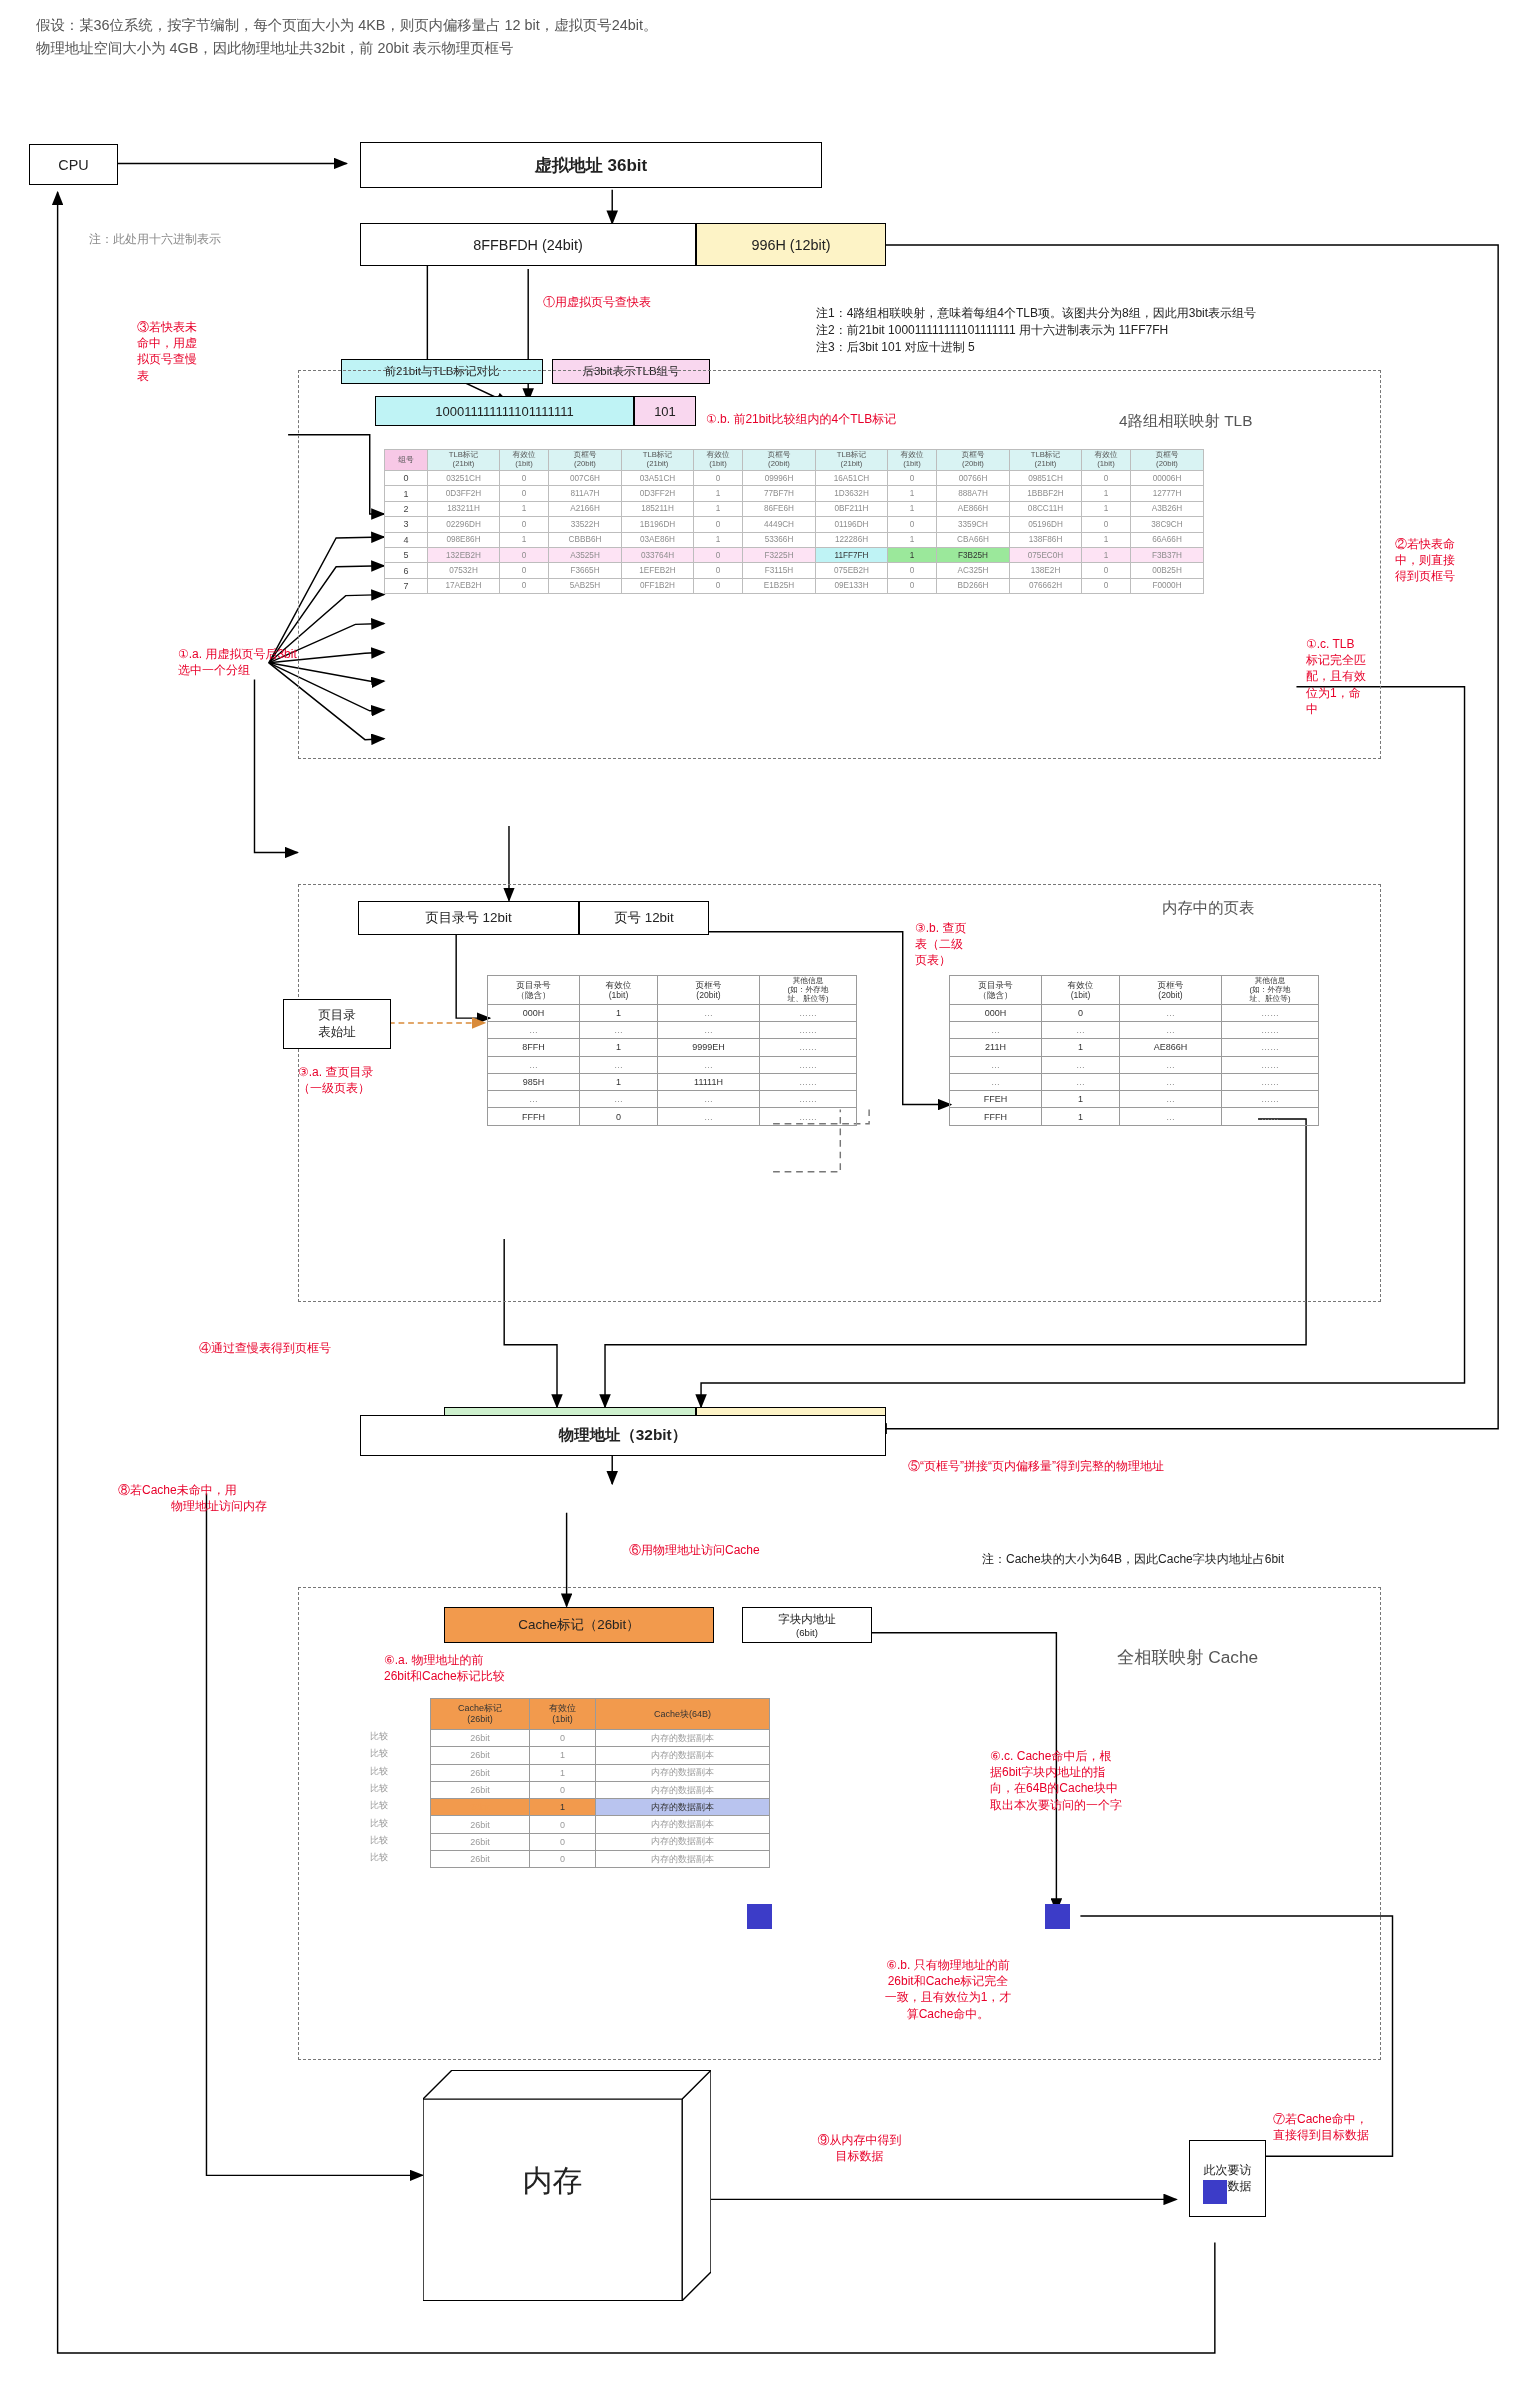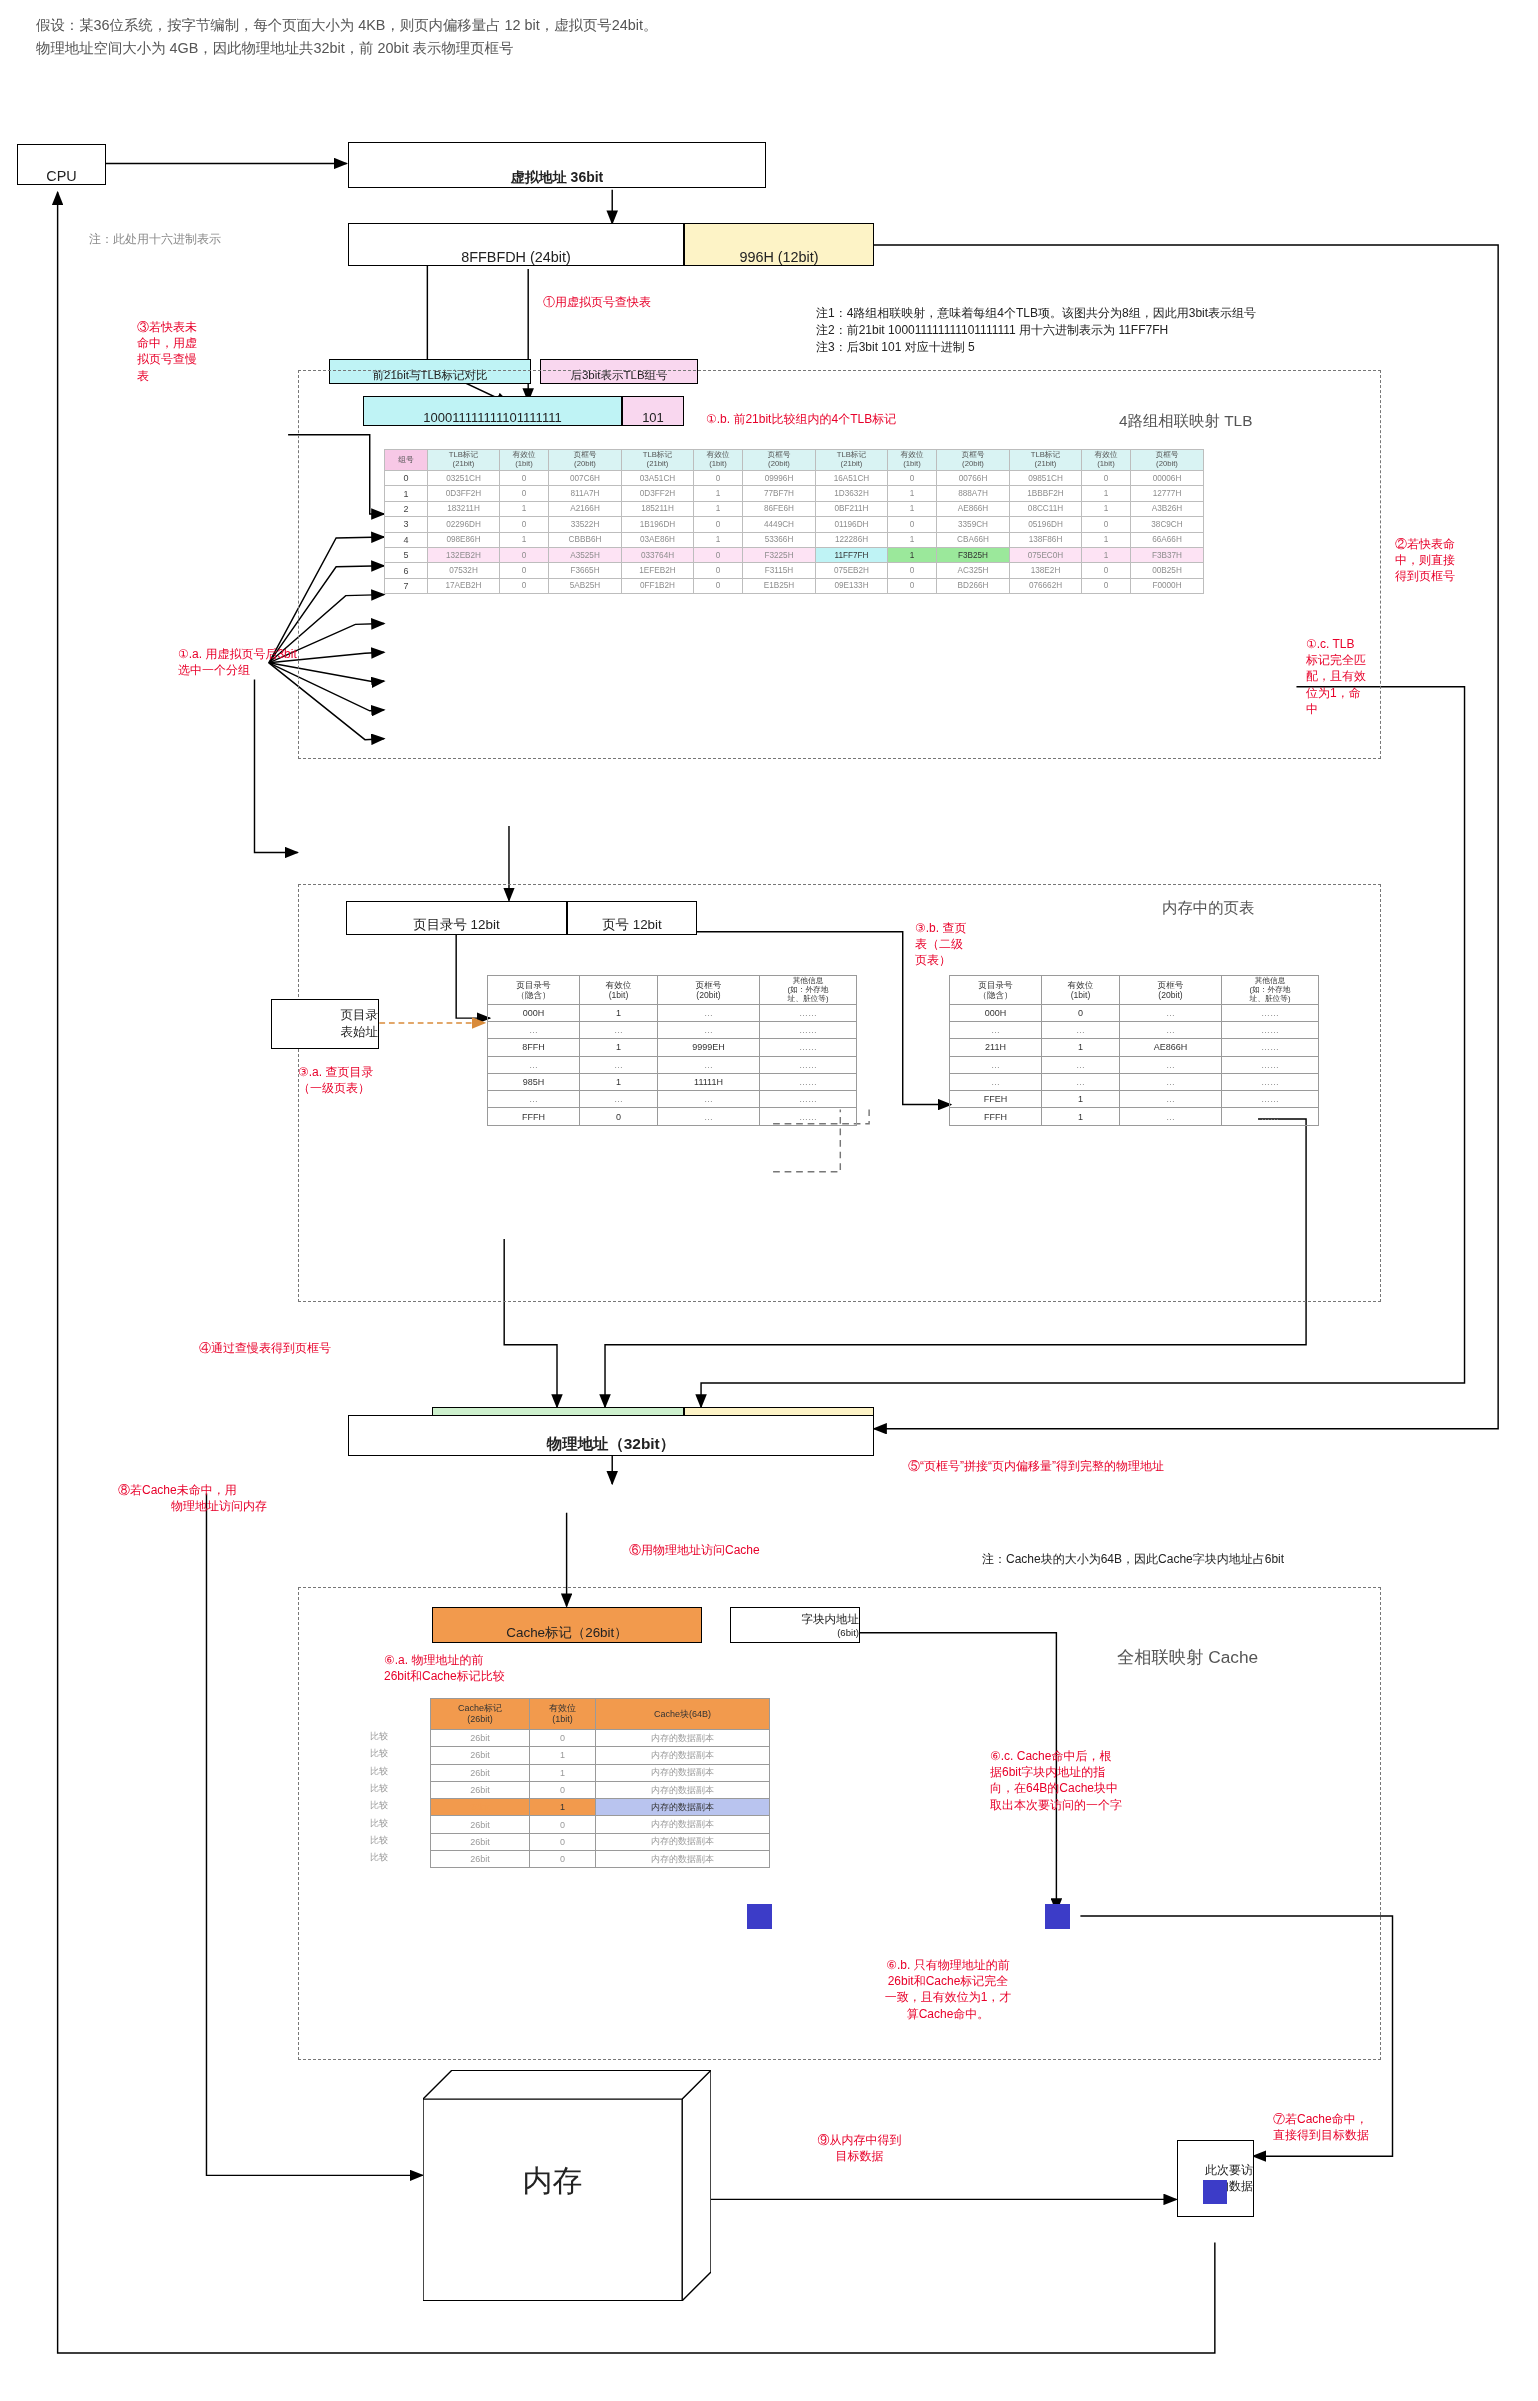--- a/index.html
+++ b/index.html
@@ -11,22 +11,23 @@
     position:relative;
     overflow:hidden;
   }
   .abs { position:absolute; box-sizing:border-box; }
   .nowrap { white-space:nowrap; }
 
   
   .box {
     border:1px solid #000;
     background:#fff;
-    display:flex; align-items:flex-end; justify-content:center;
+    display:flex; align-items:center; justify-content:center;
     text-align:center;
+    margin-left:12px;
   }
   .dash {
     border:1px dashed #777;
     background:transparent;
   }
 
   .title-note { font-size:14.4px; color:#555; line-height:1.55; }
   .redtext { color:#e8002a; font-size:12px; line-height:1.35; }
   .graytext { color:#8a8a8a; font-size:12px; line-height:1.4; }
   .blacktext { color:#222; font-size:12px; line-height:1.4; }
@@ -172,21 +173,21 @@
 
 <div class="abs title-note" style="left:36px; top:14.4px; width:1393px;">
   <div>假设：某36位系统，按字节编制，每个页面大小为 4KB，则页内偏移量占 12 bit，虚拟页号24bit。</div>
   <div>物理地址空间大小为 4GB，因此物理地址共32bit，前 20bit 表示物理页框号</div>
 </div>
 
 <div class="abs box" style="left:17px; top:144px; width:89px; height:41px; font-size:14.4px;">
   <span>CPU</span>
 </div>
 
-<div class="abs box" style="left:348px; top:142px; width:418px; height:46px; font-size:14px; font-weight:bold;">
+<div class="abs box" style="left:348px; top:142px; width:462px; height:46px; font-size:17px; font-weight:bold;">
   <span>虚拟地址  36bit</span>
 </div>
 
 <div class="abs graytext nowrap" style="left:89px; top:231px;">注：此处用十六进制表示</div>
 
 <div class="abs box" style="left:348px; top:223px; width:336px; height:43px; font-size:14.4px;">
   <span>8FFBFDH (24bit)</span>
 </div>
 <div class="abs box c-yellow" style="left:684px; top:223px; width:190px; height:43px; font-size:14.4px;">
   <span>996H (12bit)</span>

